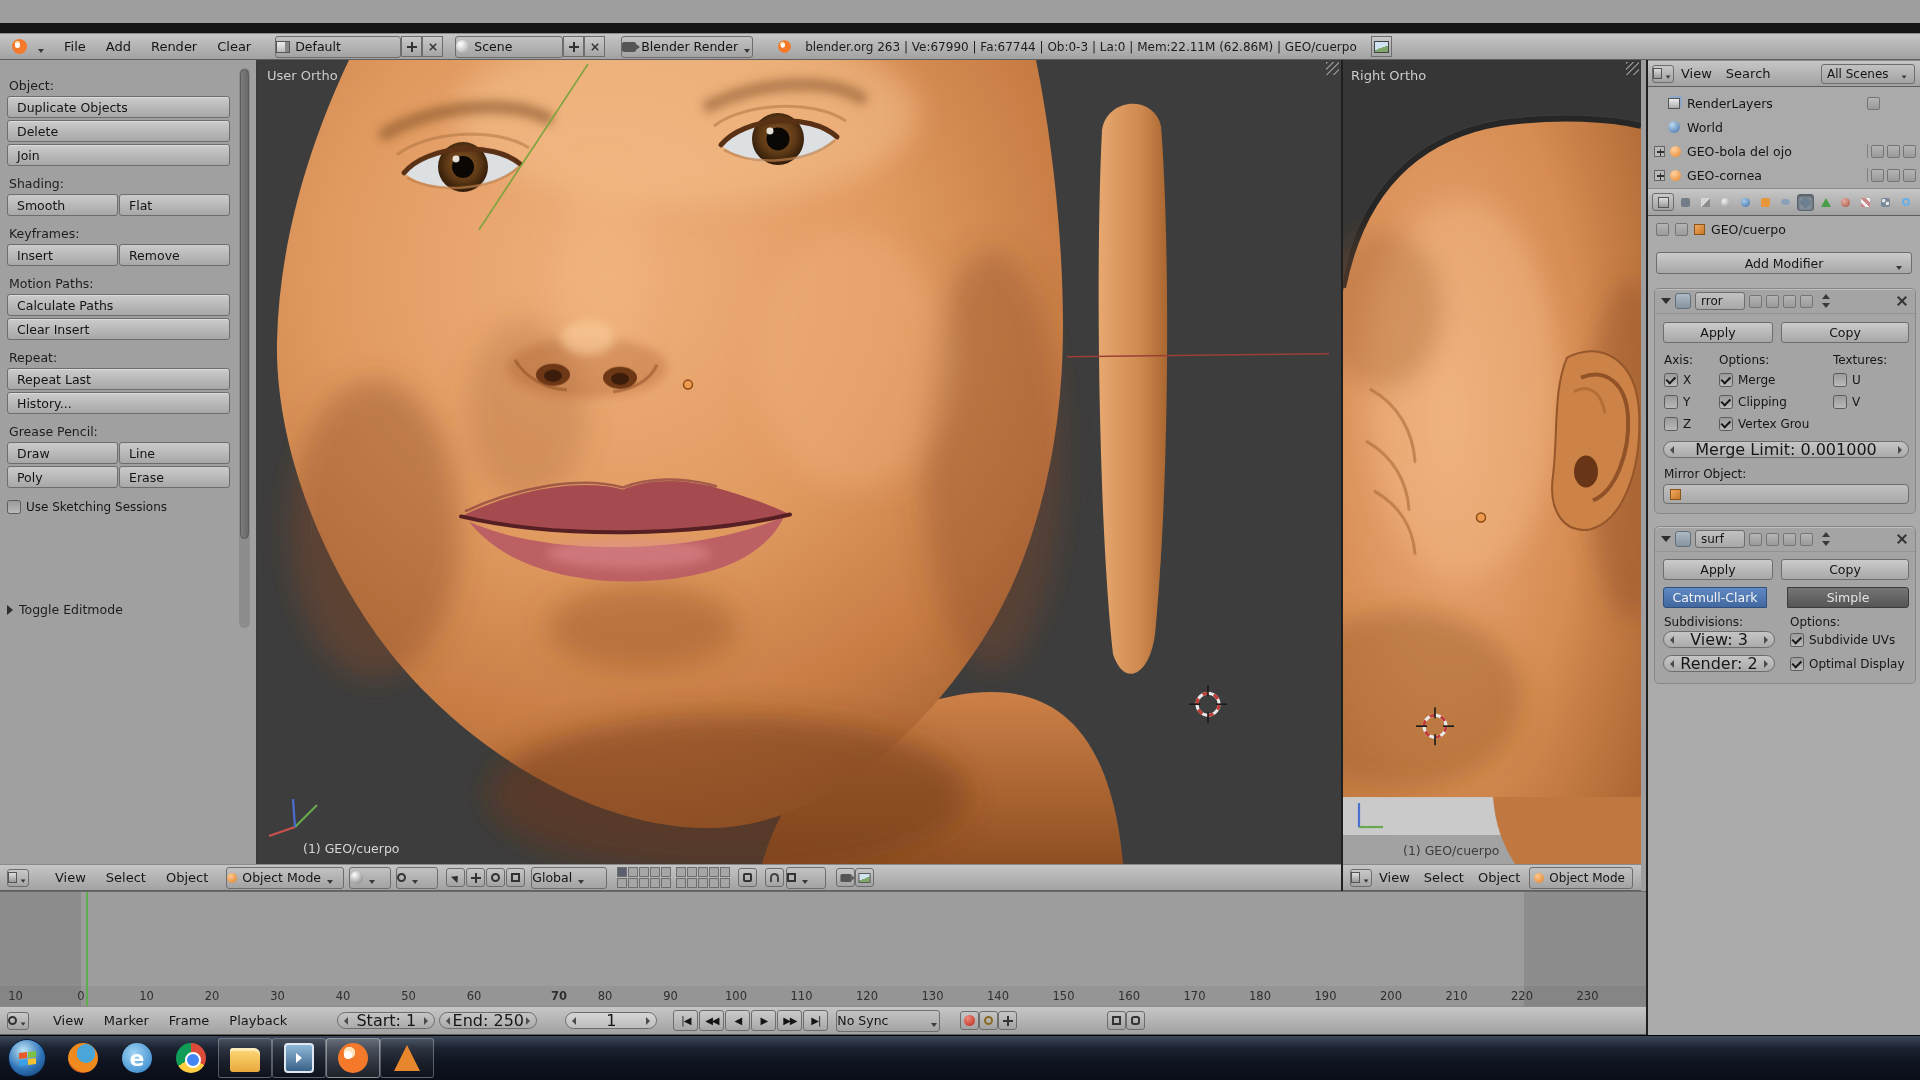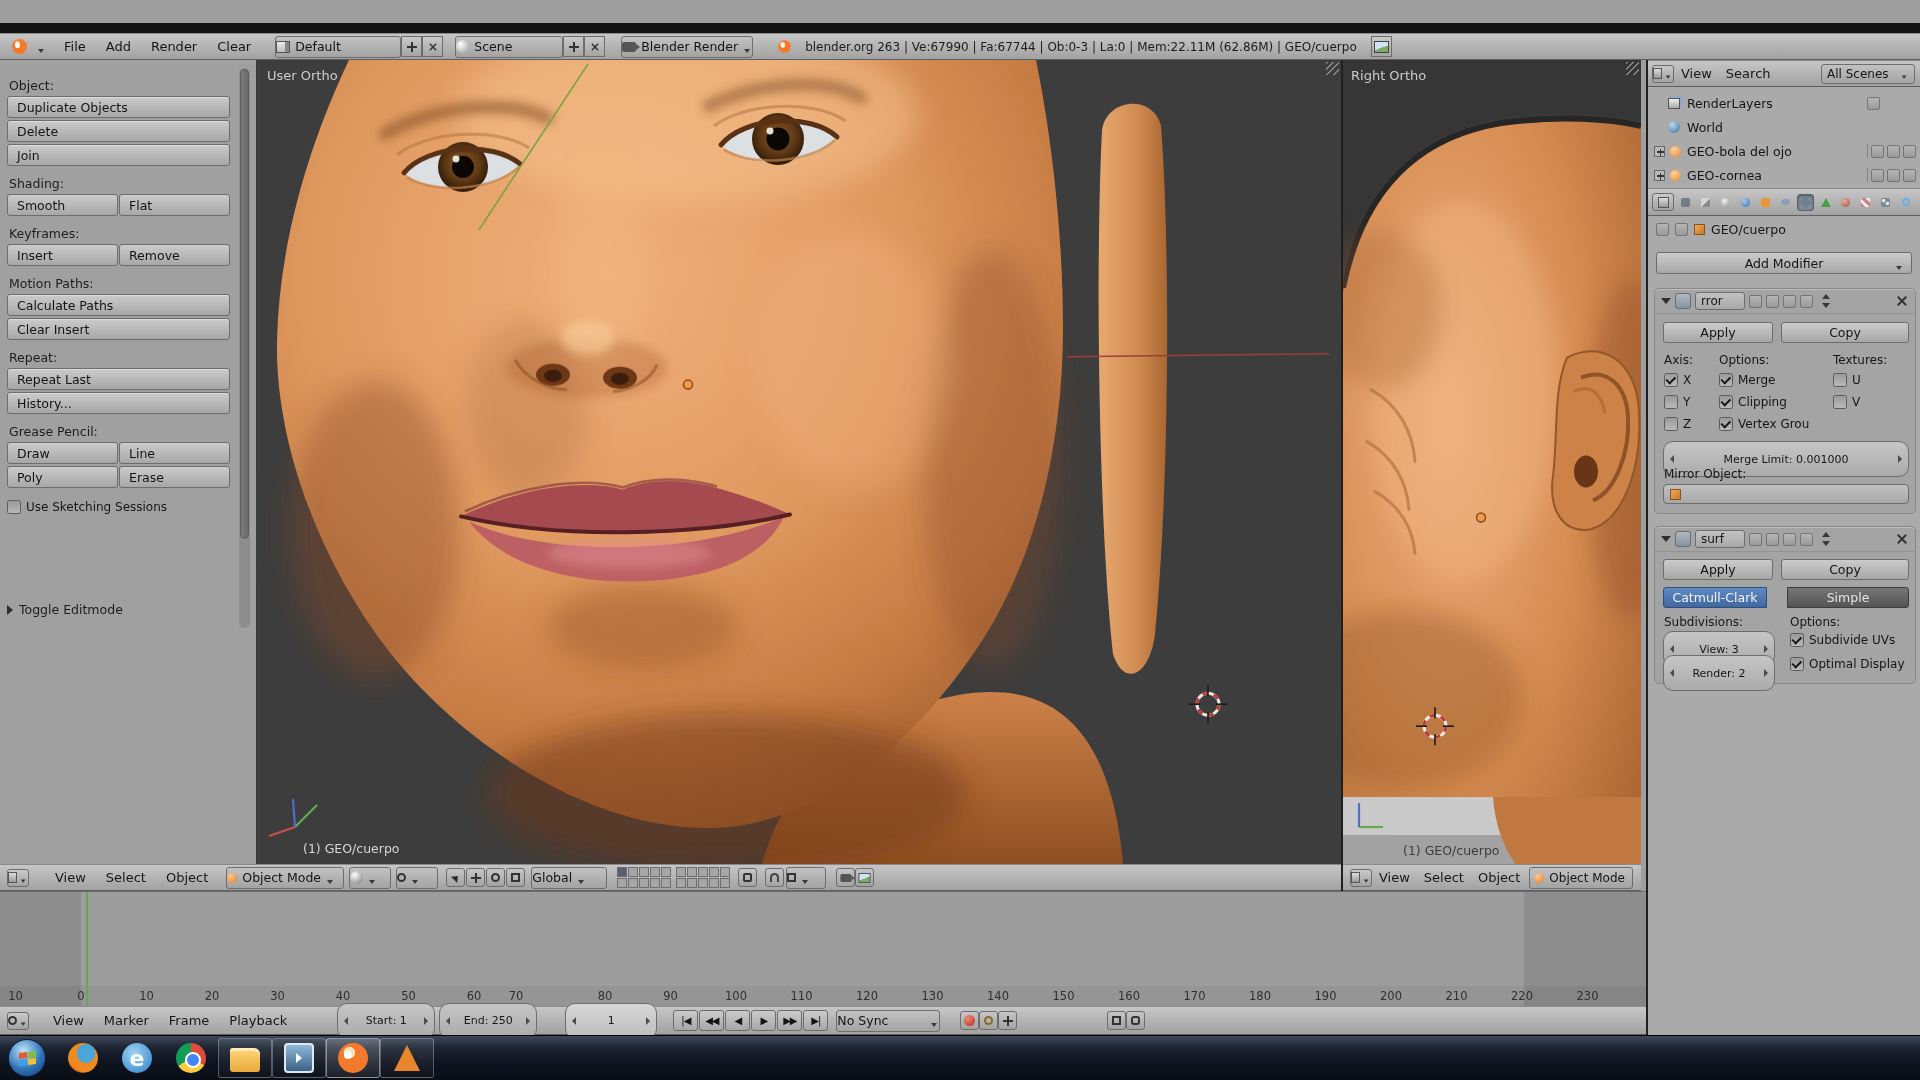--- a/index.html
+++ b/index.html
@@ -22,21 +22,21 @@
 .hdrbar{background:linear-gradient(#c6c6c6,#a2a2a2);border-top:1px solid #8a8a8a;border-bottom:1px solid #5f5f5f;display:flex;align-items:center}
 .menu{font-size:13px;color:#161616;padding:0 10px;white-space:nowrap}
 .btn{background:linear-gradient(#cbcbcb,#a7a7a7);border:1px solid #6d6d6d;border-radius:3px;font-size:12.5px;color:#141414;display:flex;align-items:center;justify-content:center;white-space:nowrap}
 .btn.blue{background:linear-gradient(#6089c4,#41679f);border-color:#2f4e7e;color:#f3f3f3}
 .btn.darkb{background:linear-gradient(#757575,#555);border-color:#3c3c3c;color:#e4e4e4}
 .dd{display:flex;align-items:center;gap:5px;background:linear-gradient(#c2c2c2,#a3a3a3);border:1px solid #6d6d6d;border-radius:3px;height:22px;padding:0 0;font-size:12.5px;color:#141414;white-space:nowrap}
 .arrs{width:9px;height:13px;position:relative;flex:none}
 .arrs::before{content:"";position:absolute;top:0;left:1px;border-left:3.5px solid transparent;border-right:3.5px solid transparent;border-bottom:4.5px solid #39393 9}
 .arrs::before{border-bottom-color:#393939}
 .arrs::after{content:"";position:absolute;bottom:0;left:1px;border-left:3.5px solid transparent;border-right:3.5px solid transparent;border-top:4.5px solid #393939}
-.num{background:linear-gradient(#c6c6c6,#aaa);border:1px solid #6d6d6d;border-radius:10px;height:36px;display:flex;align-items:center;justify-content:center;font-size:11px;color:#161616;position:relative}
+.num{background:linear-gradient(#c6c6c6,#aaa);border:1px solid #6d6d6d;border-radius:10px;height:17px;display:flex;align-items:center;justify-content:center;font-size:16px;color:#161616;position:relative}
 .num::before{content:"";position:absolute;left:6px;top:50%;margin-top:-4px;border-top:4px solid transparent;border-bottom:4px solid transparent;border-right:4.5px solid #4a4a4a}
 .num::after{content:"";position:absolute;right:6px;top:50%;margin-top:-4px;border-top:4px solid transparent;border-bottom:4px solid transparent;border-left:4.5px solid #4a4a4a}
 .cb{width:14px;height:14px;background:linear-gradient(#9a9a9a,#b9b9b9);border:1px solid #5c5c5c;border-radius:2.5px;display:inline-flex;align-items:center;justify-content:center;flex:none}
 .cb.on::before{content:"";width:7px;height:4px;border-left:2px solid #161616;border-bottom:2px solid #161616;transform:rotate(-45deg) translate(0,-1px)}
 .cbl{font-size:12px;color:#161616;margin-left:5px;white-space:nowrap}
 .mini-ic{width:13px;height:13px;border:1px solid #757575;border-radius:2px;background:linear-gradient(#b5b5b5,#9a9a9a);flex:none}
 .xi{width:14px;height:14px;position:relative;flex:none}
 .xi::before,.xi::after{content:"";position:absolute;left:1px;top:6px;width:12px;height:2px;background:#343434}
 .xi::before{transform:rotate(45deg)}.xi::after{transform:rotate(-45deg)}
 .tri-d{width:0;height:0;border-left:5px solid transparent;border-right:5px solid transparent;border-top:6px solid #2e2e2e;flex:none}
@@ -514,21 +514,21 @@
     <div class="tl-shade-r"></div>
     <div class="tl-ruler">
         <span class="tick" style="left: 15.5px;">10</span>
         <span class="tick" style="left: 81px;">0</span>
         <span class="tick" style="left: 146.5px;">10</span>
         <span class="tick" style="left: 212px;">20</span>
         <span class="tick" style="left: 277.5px;">30</span>
         <span class="tick" style="left: 343px;">40</span>
         <span class="tick" style="left: 408.5px;">50</span>
         <span class="tick" style="left: 474px;">60</span>
-        <span class="tick" style="left: 516px;">70</span>
+        <span class="tick" style="left: 559px; font-weight: bold;">70</span>
         <span class="tick" style="left: 605px;">80</span>
         <span class="tick" style="left: 670.5px;">90</span>
         <span class="tick" style="left: 736px;">100</span>
         <span class="tick" style="left: 801.5px;">110</span>
         <span class="tick" style="left: 867px;">120</span>
         <span class="tick" style="left: 932.5px;">130</span>
         <span class="tick" style="left: 998px;">140</span>
         <span class="tick" style="left: 1063.5px;">150</span>
         <span class="tick" style="left: 1129px;">160</span>
         <span class="tick" style="left: 1194.5px;">170</span>

